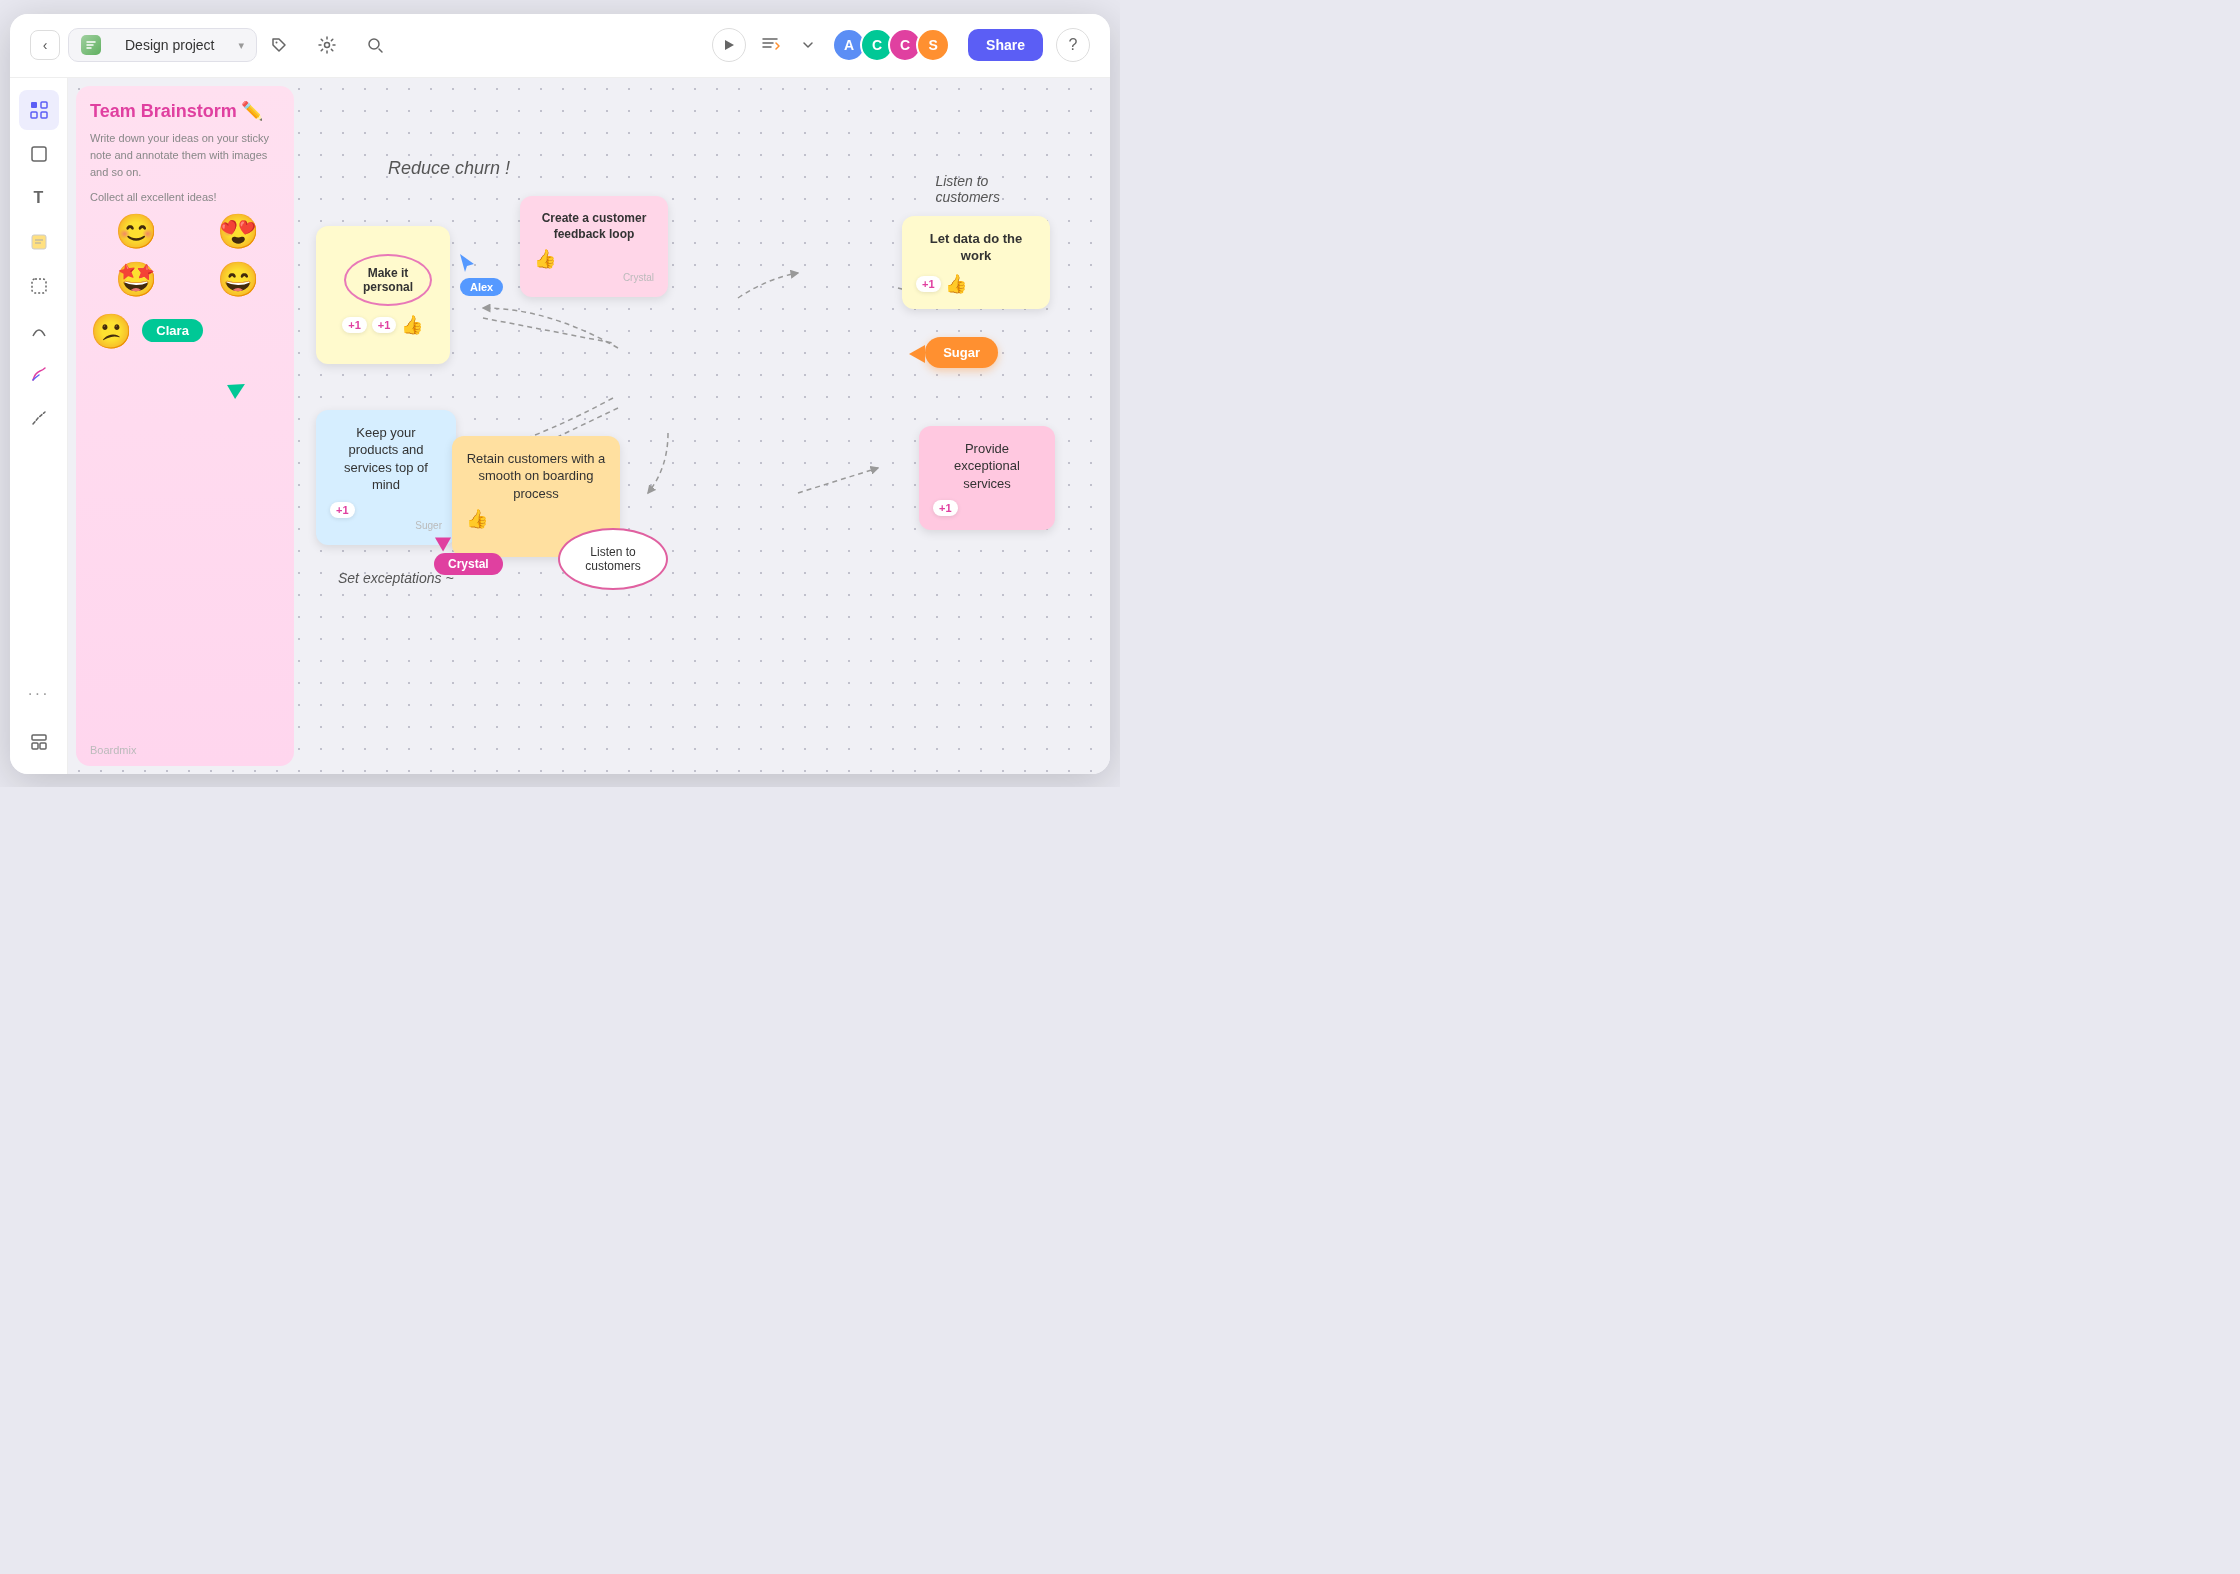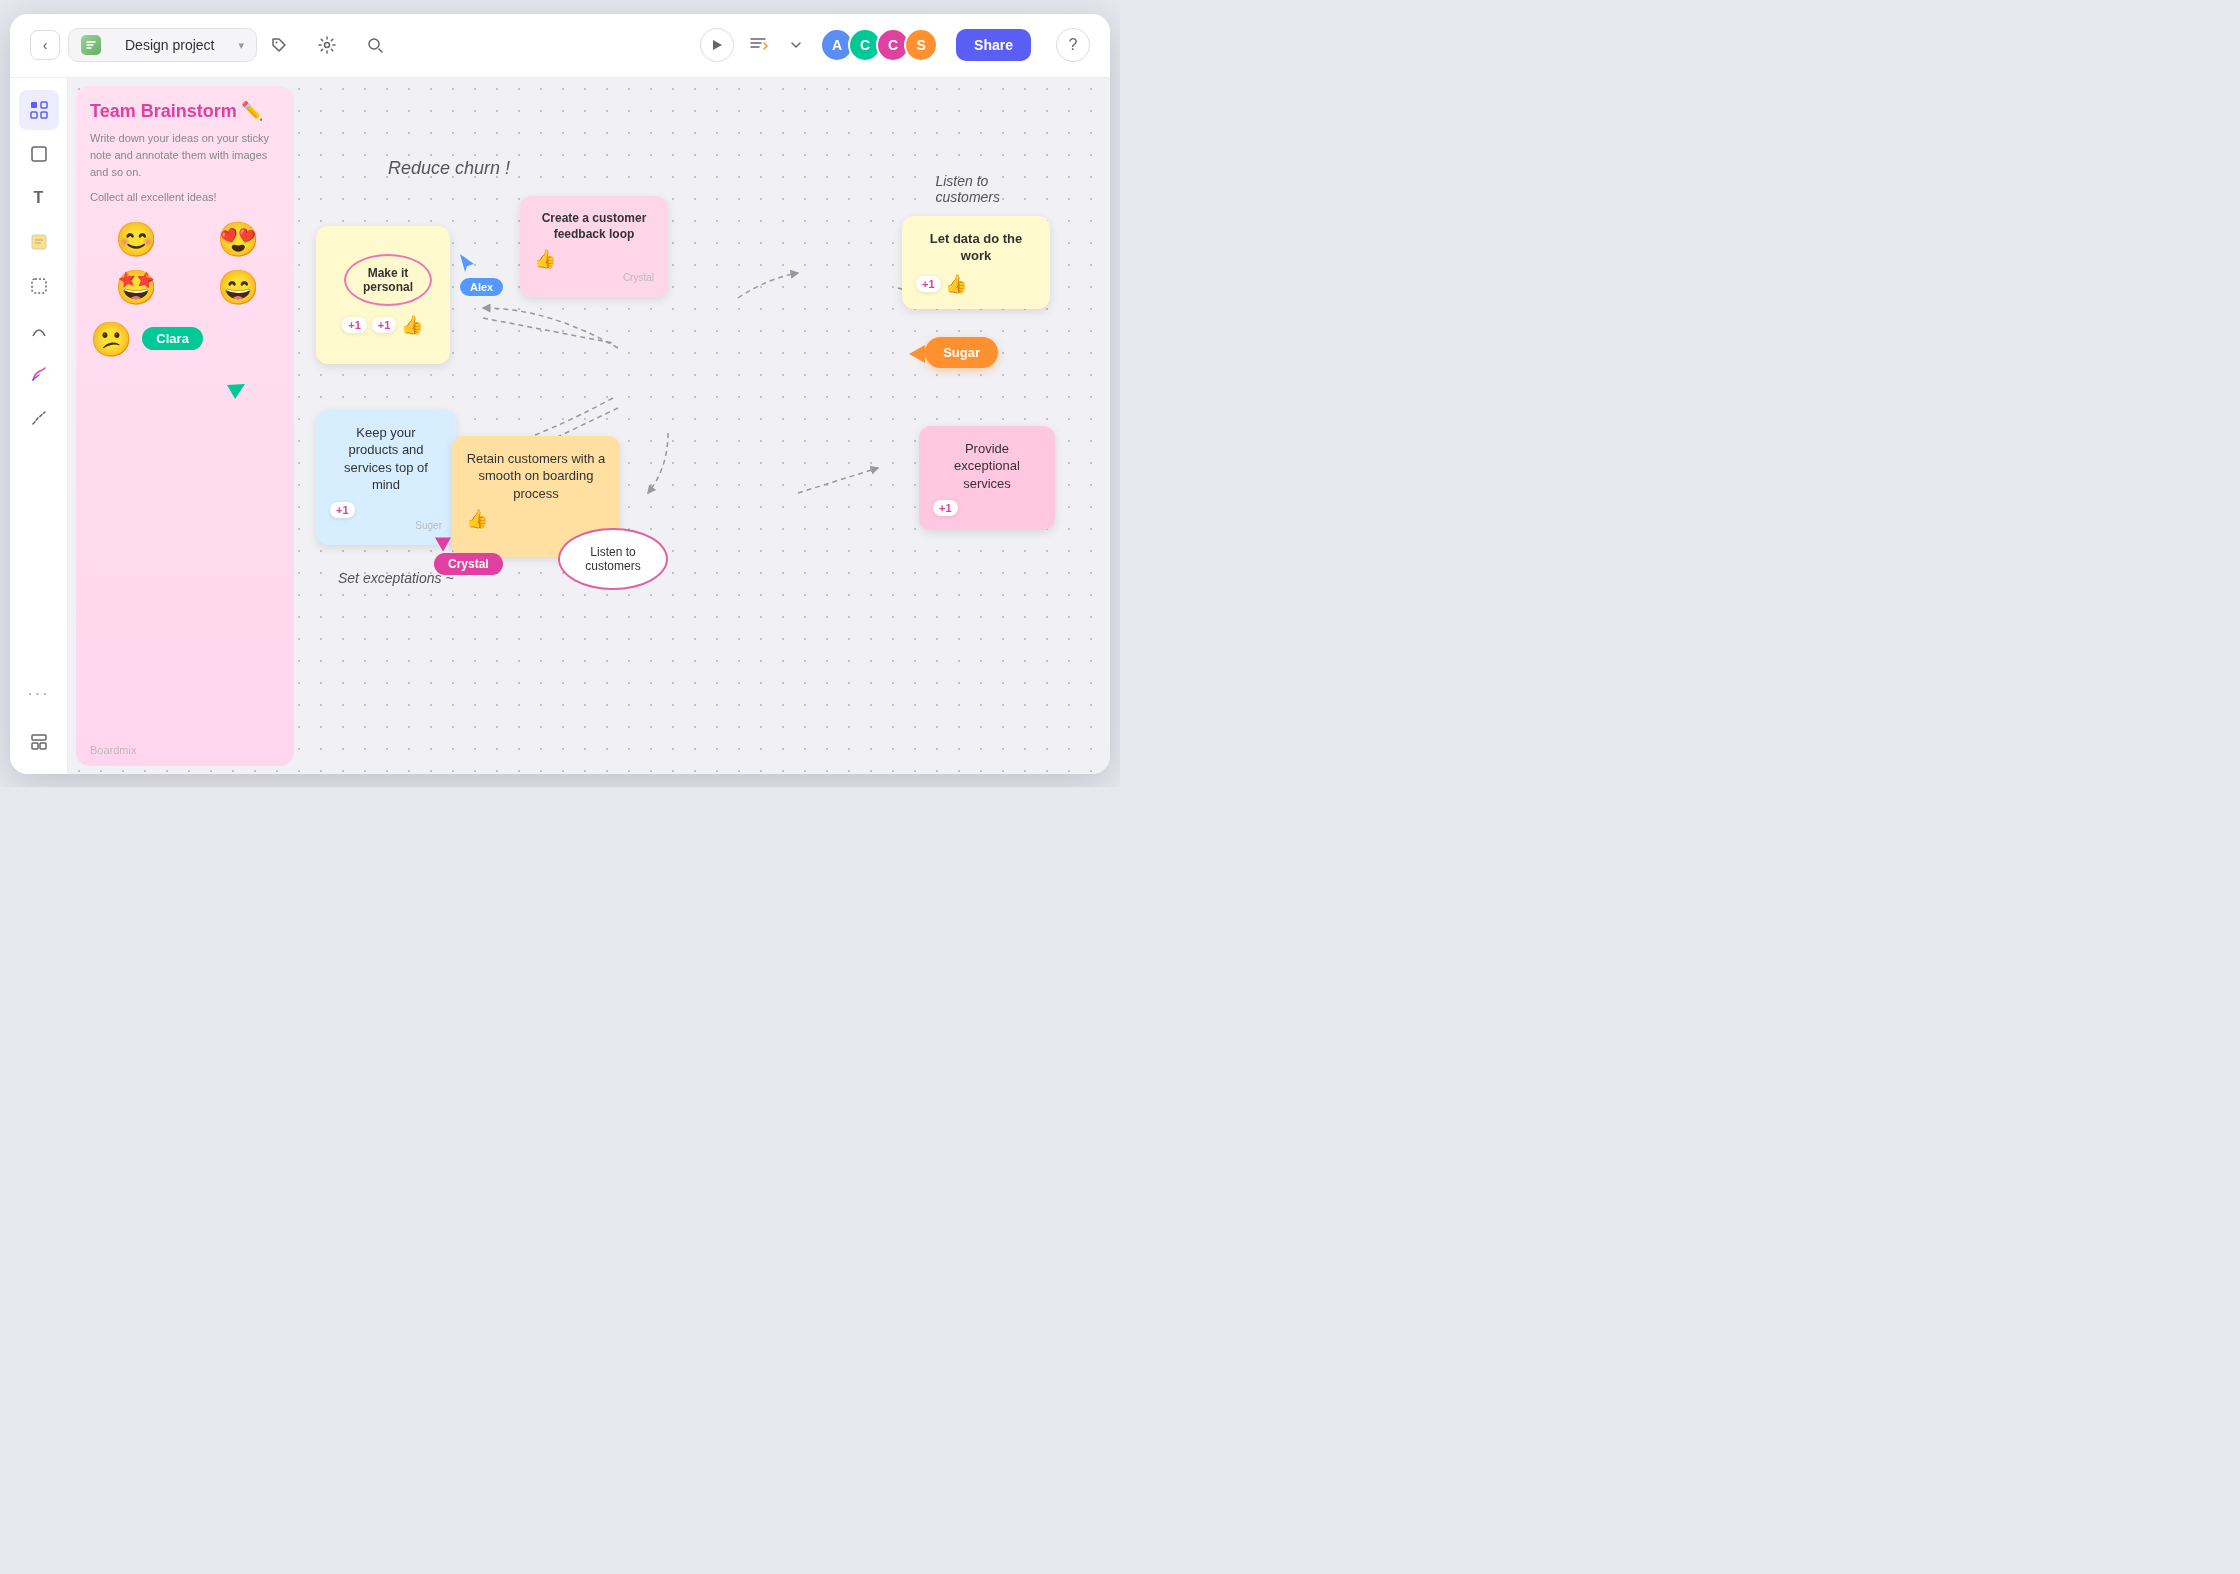--- a/index.html
+++ b/index.html
@@ -89,21 +89,21 @@
       width: 34px; height: 34px;
       border-radius: 50%;
       display: flex; align-items: center; justify-content: center;
       font-weight: 700; font-size: 14px; color: white;
       border: 2px solid white;
       margin-left: -6px;
       cursor: pointer;
     }
     .avatar:first-child { margin-left: 0; }
     .topbar-actions {
-      display: flex; gap: 25px; align-items: center; margin-left: 8px;
+      display: flex; gap: 13px; align-items: center; margin-left: 8px;
     }
     .share-btn {
       background: #5b5ef5;
       color: white;
       border: none;
       border-radius: 10px;
       padding: 8px 18px;
       font-weight: 600;
       font-size: 14px;
       cursor: pointer;
@@ -303,21 +303,21 @@
       </div>
     </div>
 
     <div class="canvas-area">
 
       <div style="position:absolute;left:8px;top:8px;width:218px;bottom:8px;background:linear-gradient(180deg,#ffe0f0,#ffd6ee);border-radius:14px;z-index:1;"></div>
 
       <div style="position:absolute;left:22px;top:22px;z-index:2;width:195px;">
         <div style="font-size:18px;font-weight:700;color:#e040a0;margin-bottom:8px;">Team Brainstorm ✏️</div>
         <div style="font-size:11px;color:#888;line-height:1.55;margin-bottom:10px;">Write down your ideas on your sticky note and annotate them with images and so on.</div>
-        <div style="font-size:11px;color:#888;margin-bottom:16px;">Collect all excellent ideas!</div>
+        <div style="font-size:11px;color:#888;margin-bottom:8px;">Collect all excellent ideas!</div>
 
         <div style="display:grid;grid-template-columns:1fr 1fr;gap:8px;margin-bottom:12px;">
           <div style="font-size:34px;text-align:center;">😊</div>
           <div style="font-size:34px;text-align:center;">😍</div>
           <div style="font-size:34px;text-align:center;">🤩</div>
           <div style="font-size:34px;text-align:center;">😄</div>
         </div>
 
         <div style="display:flex;align-items:center;gap:10px;">
           <div style="font-size:34px;">😕</div>

